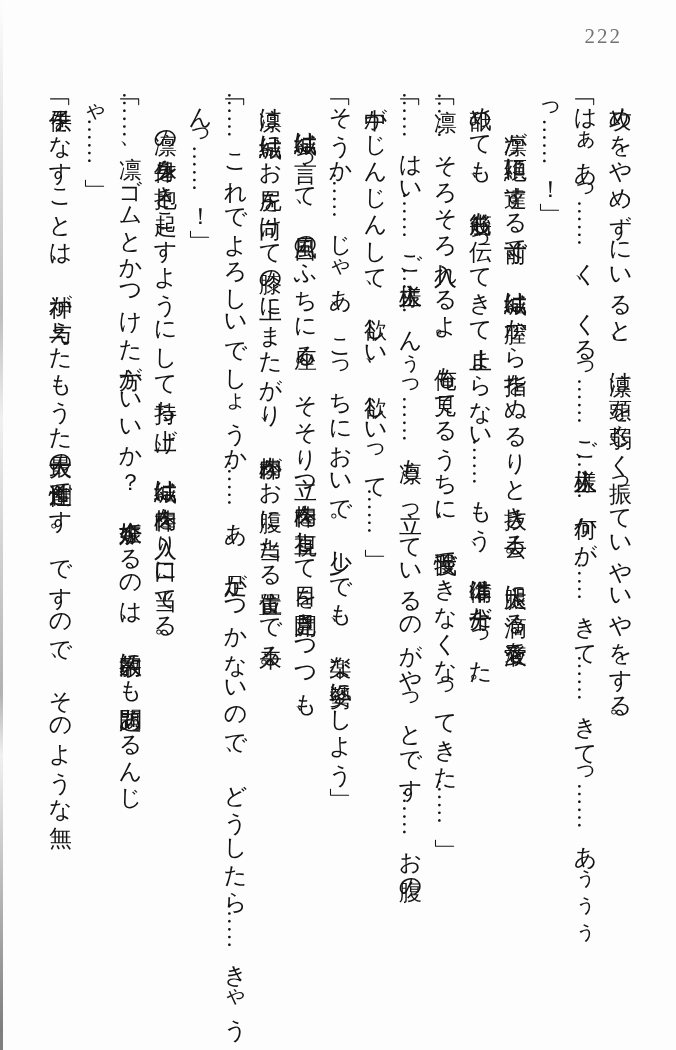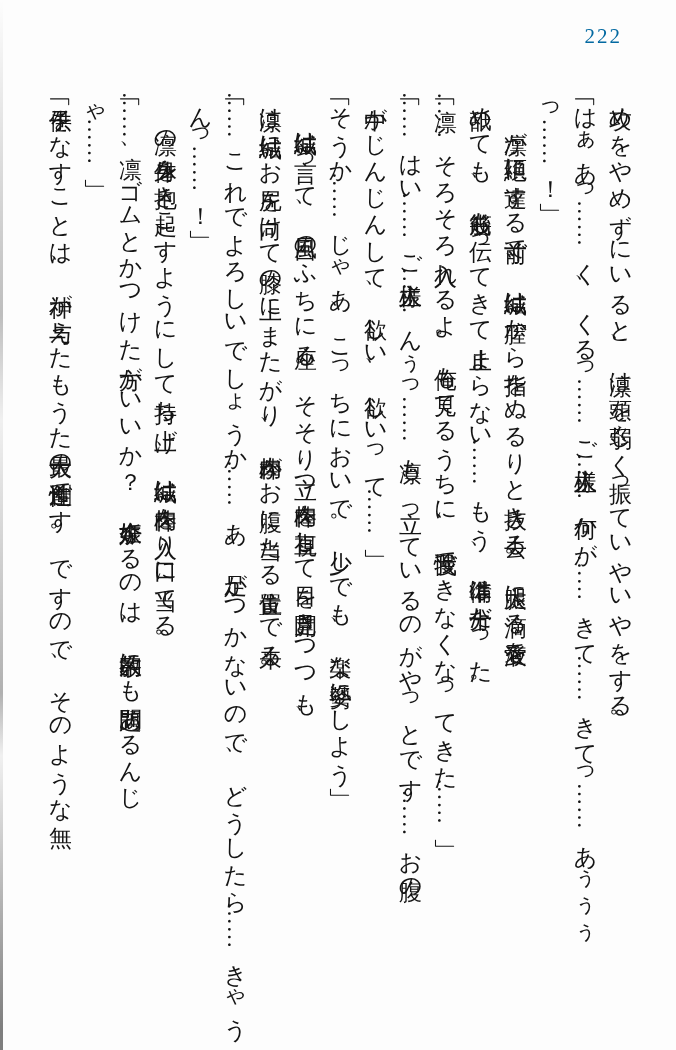--- a/index.html
+++ b/index.html
@@ -18,21 +18,21 @@
     position: absolute;
     inset: 0;
     background: #fdfdfd;
   }
   .page-number {
     position: absolute;
     top: 24px;
     right: 54px;
     font-size: 21px;
     letter-spacing: 2px;
-    color: #0369a1;
+    color: #737373;
   }
   .text-block {
     position: absolute;
     top: 91px;
     right: 38px;
     height: 930px;
     writing-mode: vertical-rl;
     text-orientation: mixed;
     color: #141414;
     font-size: 23px;

